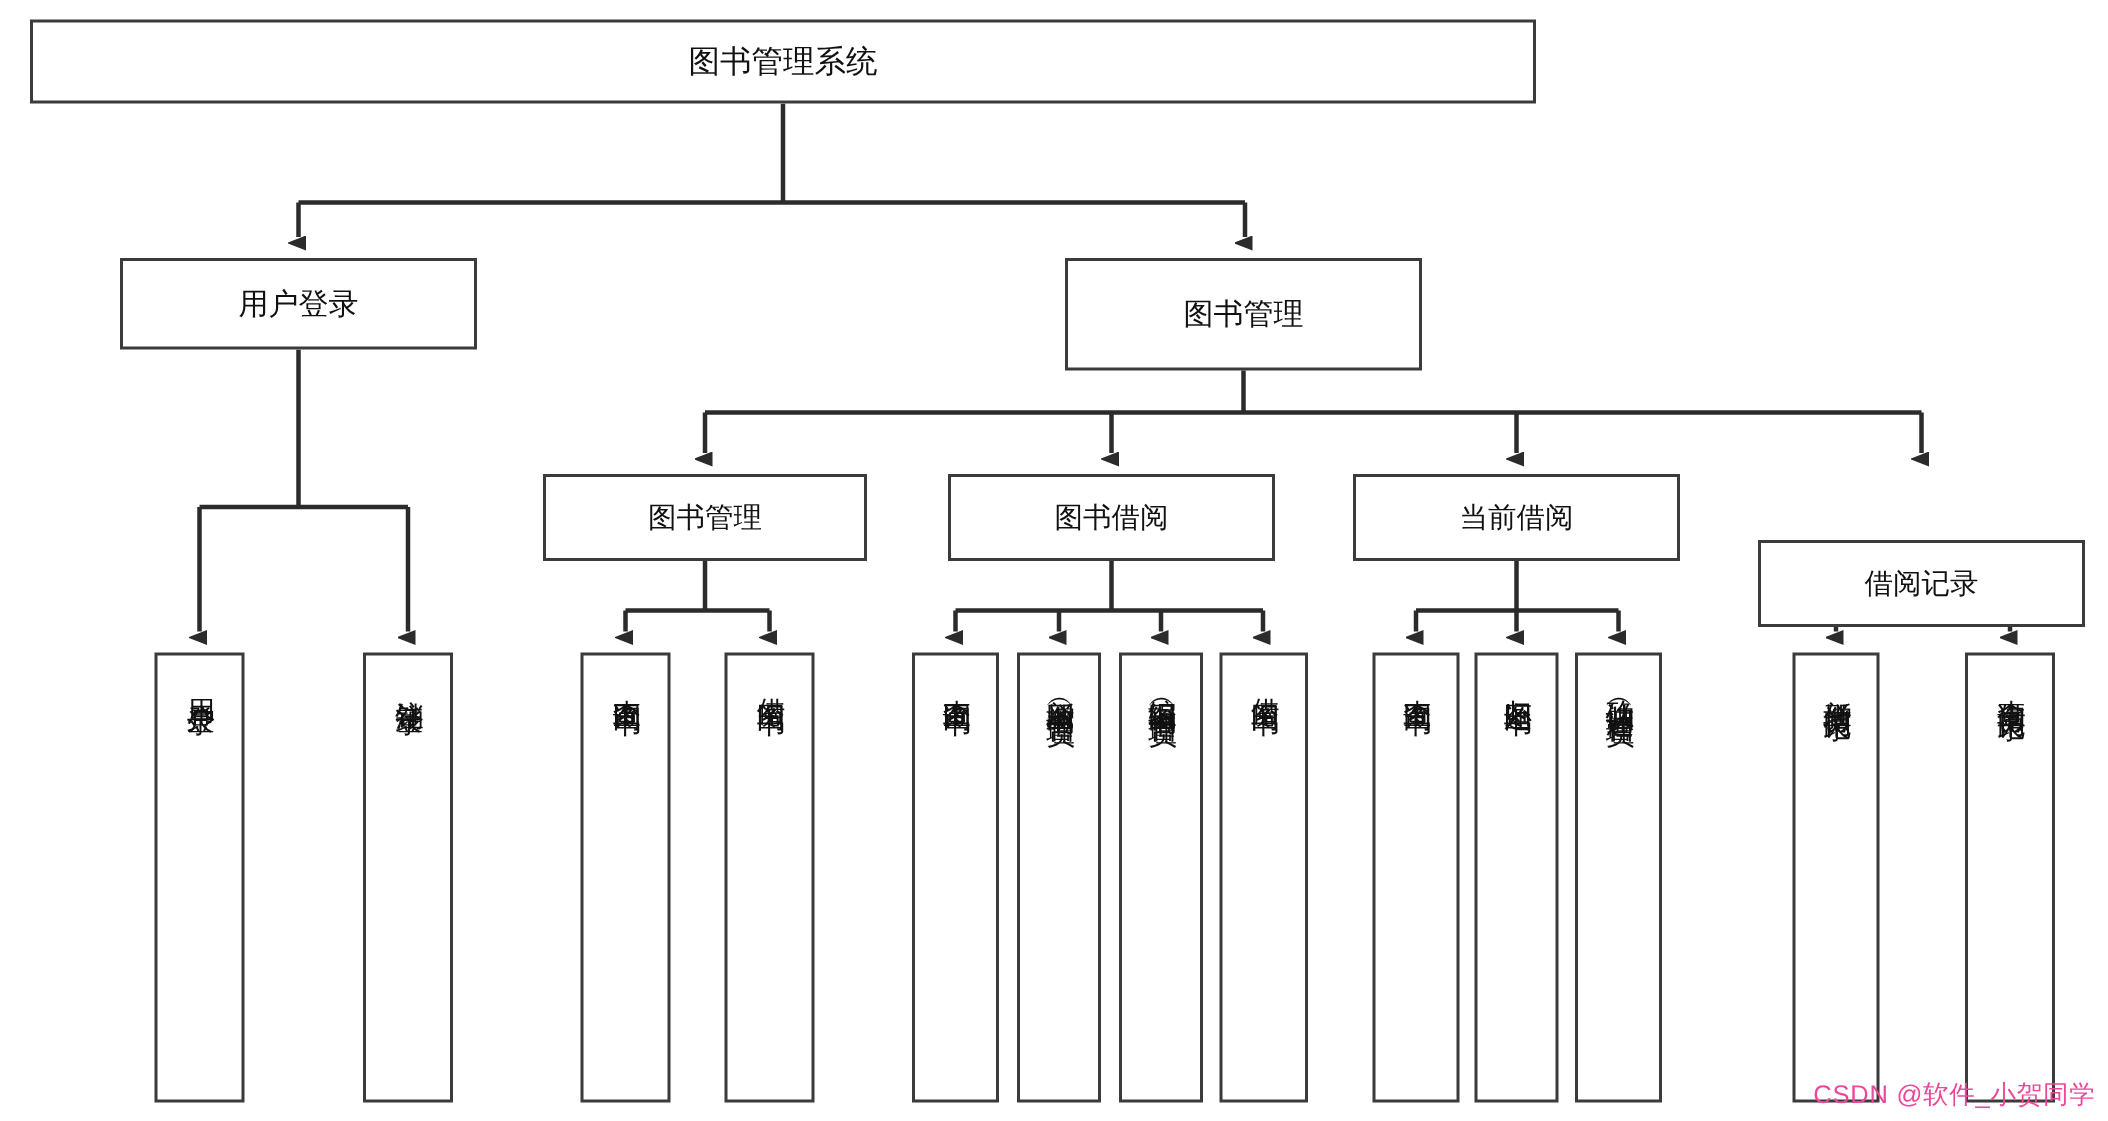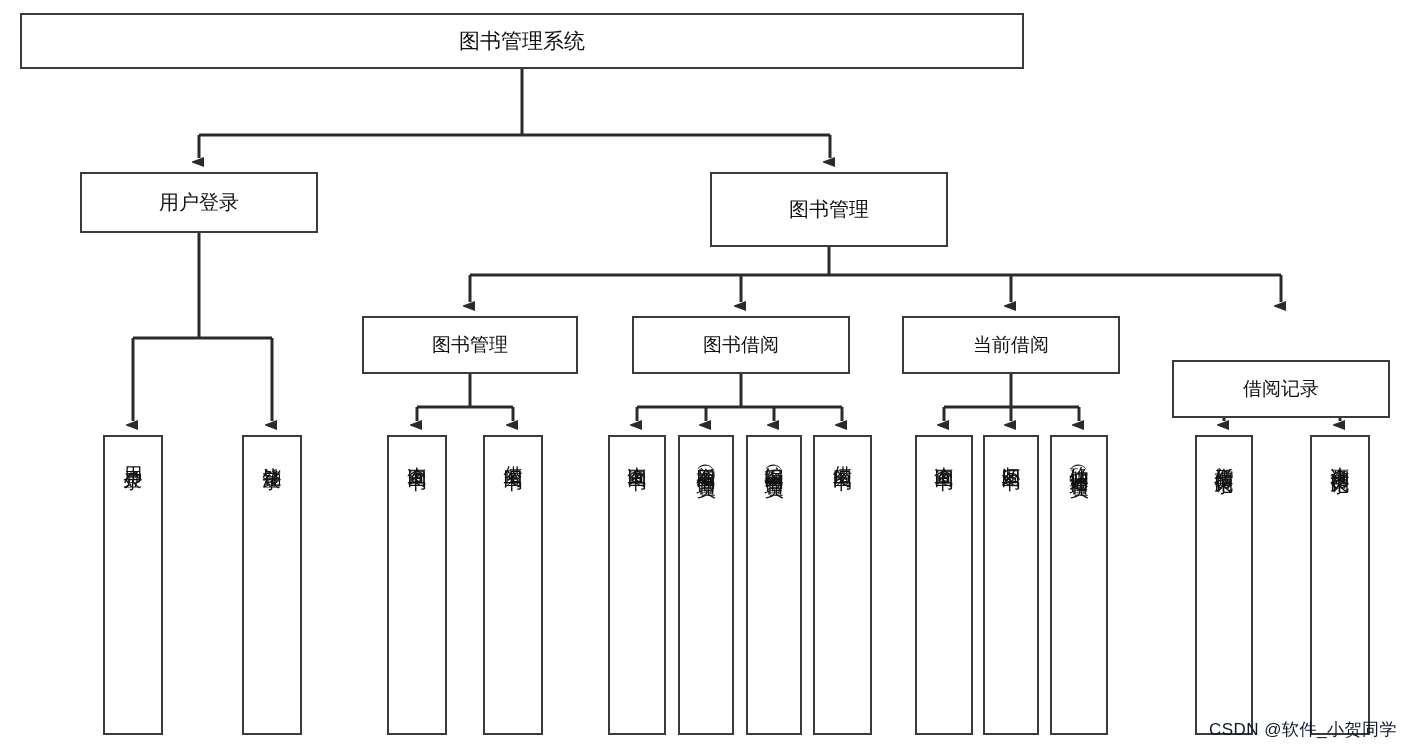--- a/index.html
+++ b/index.html
@@ -55,21 +55,21 @@
     letter-spacing: 2px;
     line-height: 1.06;
     white-space: nowrap;
     color: #111111;
   }
   .watermark {
     position: absolute;
     right: 8px;
     bottom: 6px;
     font-size: 17px;
-    color: #0f172a;
+    color: #ec4899;
     letter-spacing: 0.5px;
     white-space: nowrap;
   }
 </style>
 </head>
 <body>
 
 <div id="canvas">
 
   <svg class="connectors" viewBox="0 0 1405 747">

